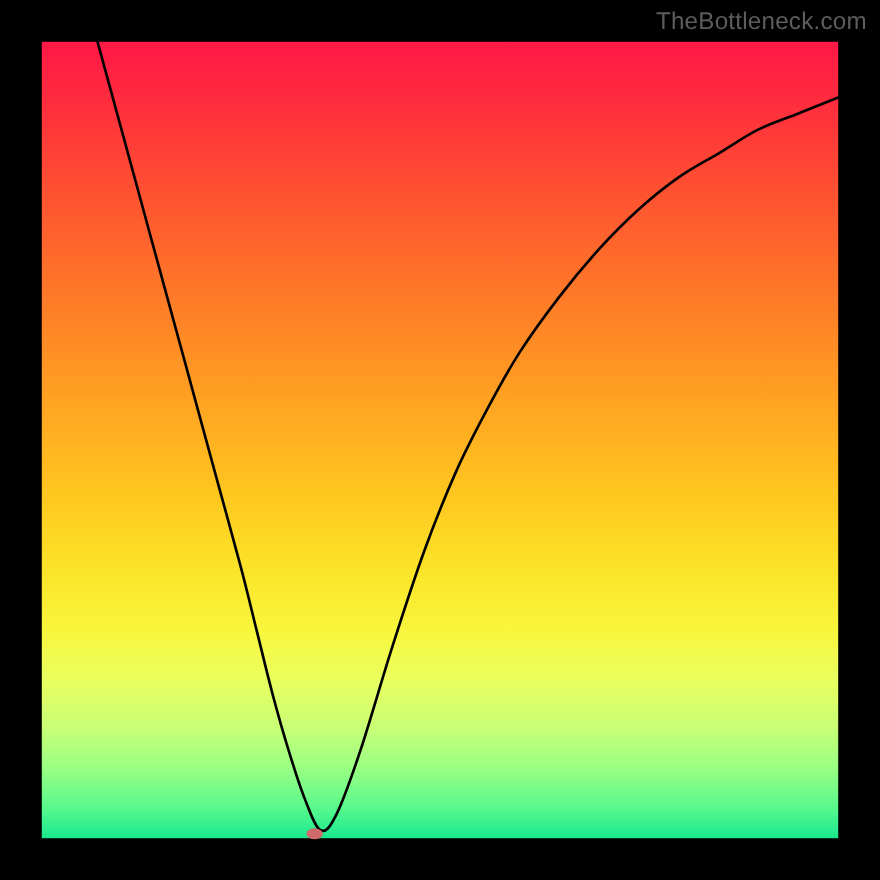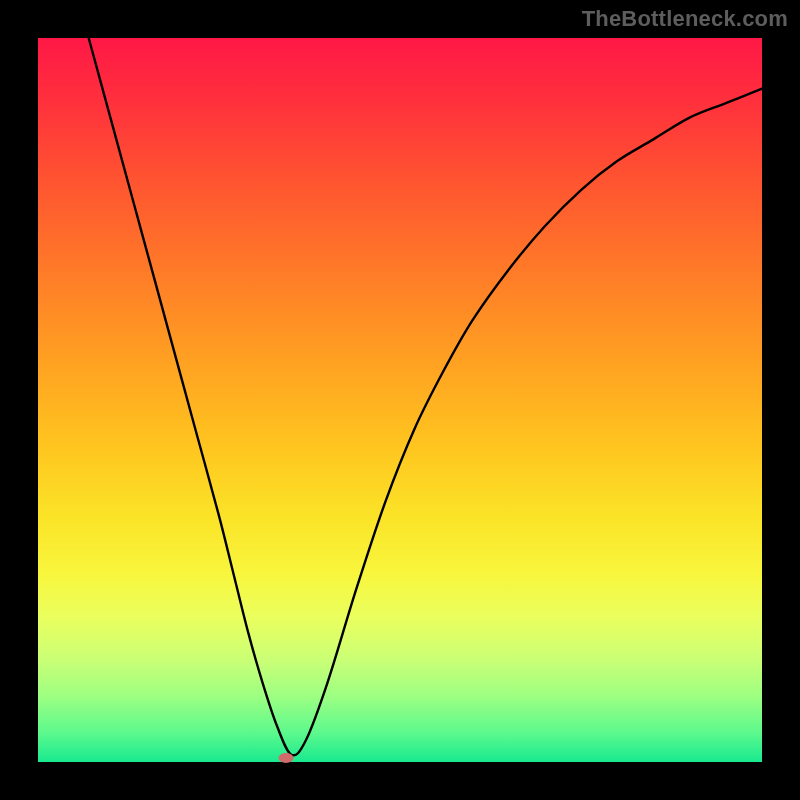--- a/index.html
+++ b/index.html
@@ -38,21 +38,21 @@
       #5cf98d 96%,
       #18e98f 100%
     );
   }
   .watermark {
     position: absolute;
     top: 6px;
     right: 12px;
     color: #5d5d5d;
     font-size: 22px;
-    font-weight: 700;
+    font-weight: 400;
     letter-spacing: 0.2px;
     user-select: none;
   }
   svg.curve {
     position: absolute;
     left: 0;
     top: 0;
     width: 724px;
     height: 724px;
     overflow: visible;

